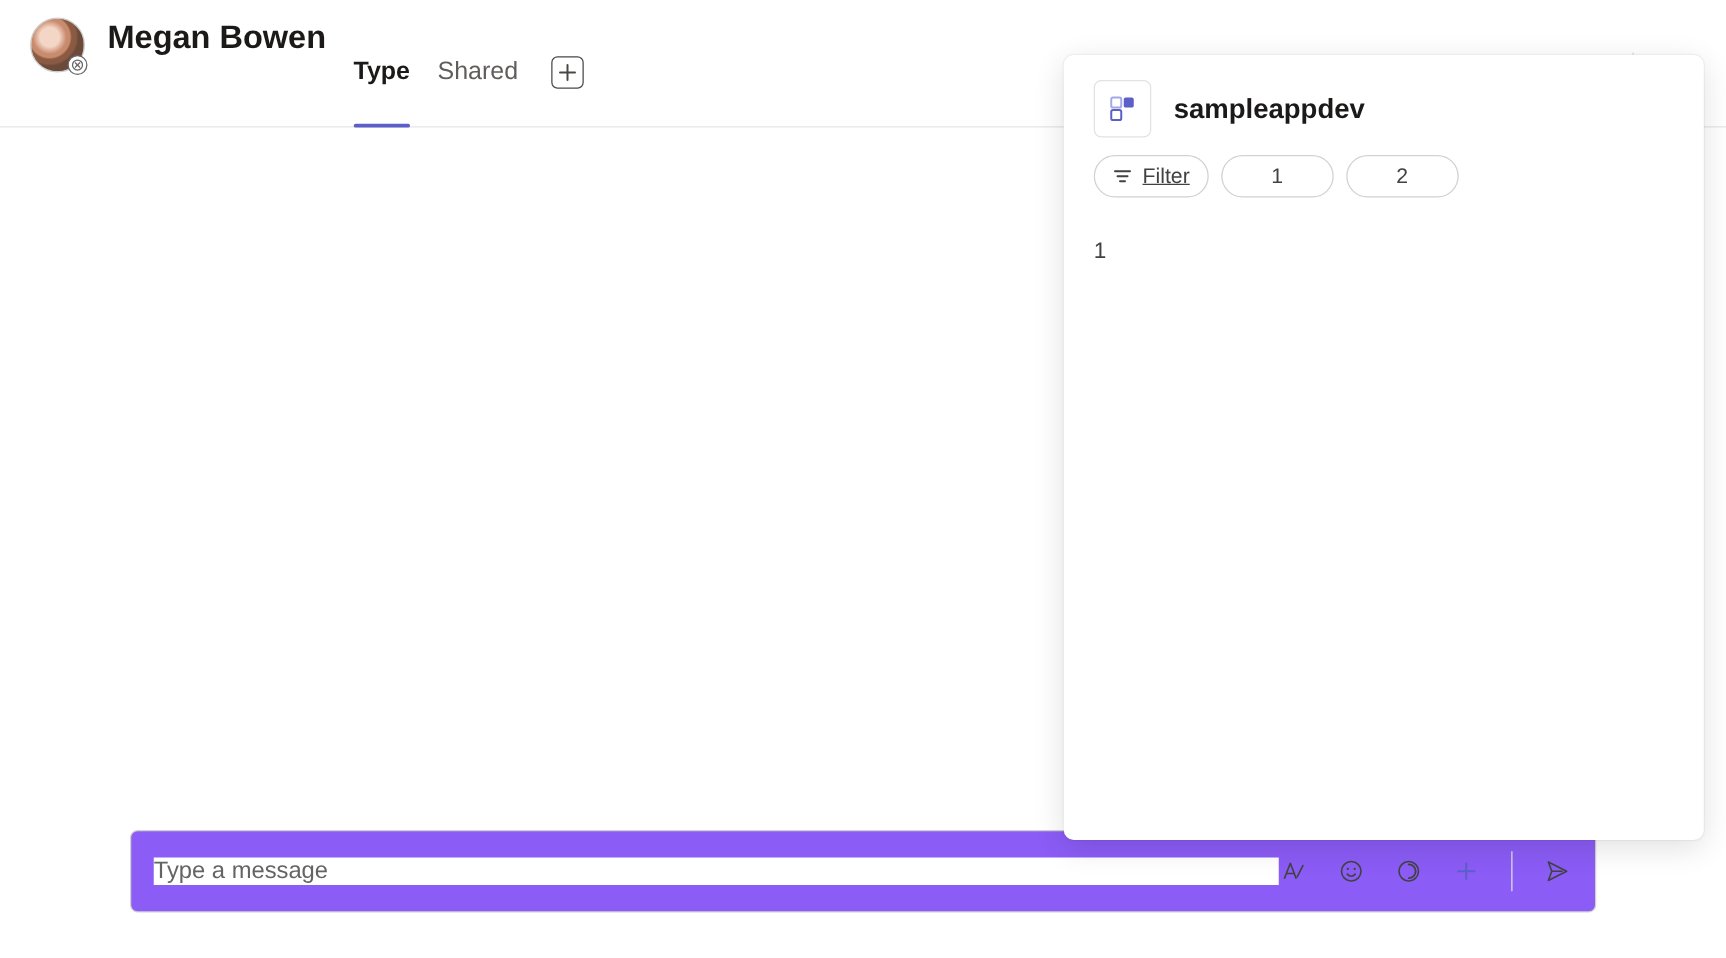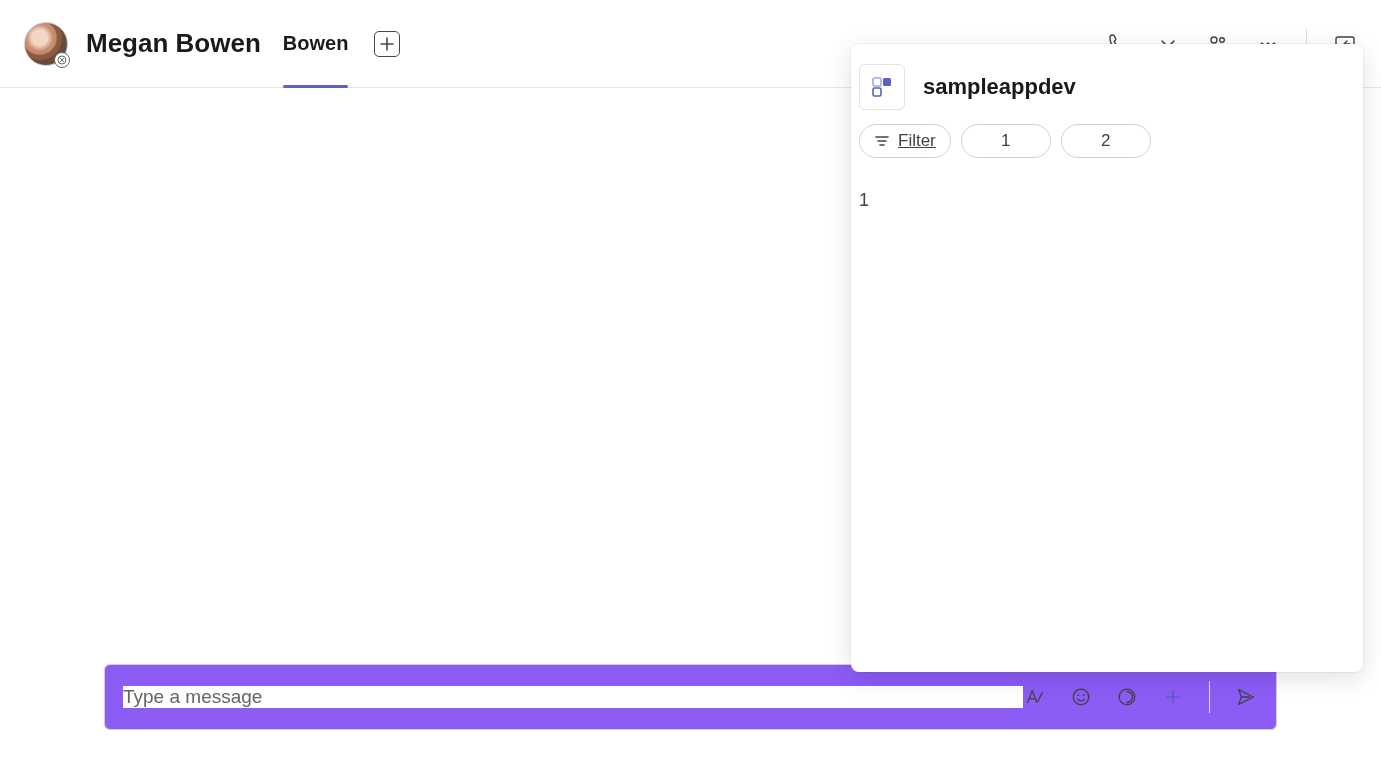--- a/index.html
+++ b/index.html
@@ -7,25 +7,25 @@
     font-family: "Segoe UI", -apple-system, BlinkMacSystemFont, sans-serif;
     background: #fff;
     width: 1381px;
     height: 766px;
     position: relative;
     overflow: hidden;
   }
   
   .header {
     display: flex;
-    align-items: center;
     height: 88px;
     border-bottom: 1px solid #e5e5e5;
     padding: 0 24px;
     position: relative;
+    margin-top: 14px;
   }
   .avatar-wrap {
     width: 44px;
     height: 44px;
     border-radius: 50%;
     position: relative;
     flex-shrink: 0;
     margin-right: 18px;
   }
   .avatar {
@@ -166,21 +166,21 @@
   
   .popover {
     position: absolute;
     top: 44px;
     right: 18px;
     width: 512px;
     height: 628px;
     background: #fff;
     border-radius: 8px;
     box-shadow: 0 6px 24px rgba(0,0,0,0.12), 0 0 0 1px rgba(0,0,0,0.04);
-    padding: 20px 8px;
+    padding: 20px 24px;
     display: flex;
     flex-direction: column;
   }
   .popover-header {
     display: flex;
     align-items: center;
     gap: 18px;
     margin-bottom: 14px;
   }
   .popover-app-icon {
@@ -243,21 +243,22 @@
     <div class="presence-badge">
       <svg viewBox="0 0 10 10">
           <circle cx="5" cy="5" r="4" fill="none" stroke="#666" stroke-width="1"></circle>
           <line x1="3" y1="3" x2="7" y2="7" stroke="#666" stroke-width="1"></line>
           <line x1="7" y1="3" x2="3" y2="7" stroke="#666" stroke-width="1"></line>
         </svg>
     </div>
   </div>
   <div class="title">Megan Bowen</div>
   <div class="tabs">
-    <div class="tab active">Bowen</div>
+    <div class="tab active">Type</div>
+    <div class="tab">Shared</div>
     <div class="add-tab">
       <svg viewBox="0 0 16 16">
           <path d="M8 2v12M2 8h12" stroke="#494847" stroke-width="1.6" stroke-linecap="round"></path>
         </svg>
     </div>
   </div>
 
   <div class="header-right">
     <div class="hicon">
       <svg viewBox="0 0 24 24">

